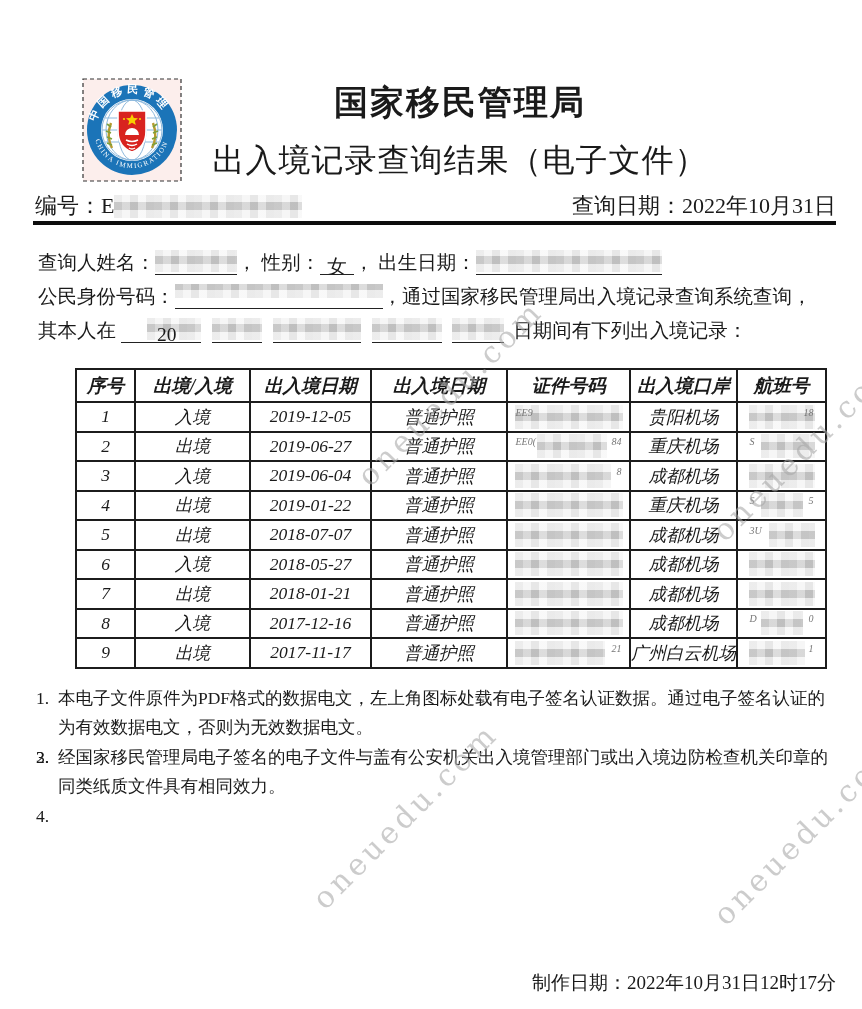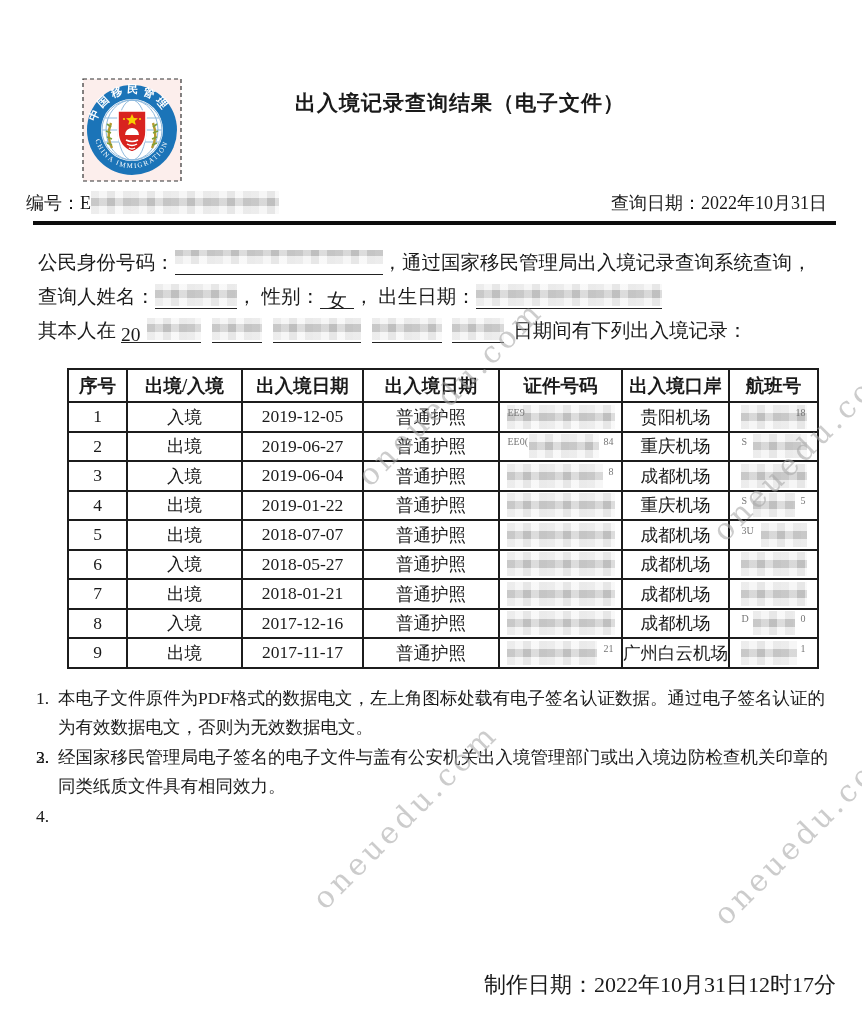--- a/index.html
+++ b/index.html
@@ -4,59 +4,59 @@
 <style>
   html,body{margin:0;padding:0;background:#ffffff;}
   #page{position:relative;width:862px;height:1009px;background:#ffffff;overflow:hidden;
         font-family:"Liberation Serif","DejaVu Serif",serif;color:#1a1a1a;}
   .abs{position:absolute;}
 
   
   #emblem-box{left:82px;top:78px;width:100px;height:104px;}
   #title-wrap{left:190px;top:80px;width:540px;text-align:center;}
   #doc-title{font-size:34px;font-weight:bold;letter-spacing:2px;line-height:46px;}
-  #doc-subtitle{font-size:21px;font-weight:bold;letter-spacing:1px;line-height:40px;
-                font-family:"Liberation Sans","DejaVu Sans",sans-serif;margin-top:3px;}
-
-  #meta-row{left:24px;top:191px;width:803px;height:28px;font-size:18px;}
+  #doc-subtitle{font-size:32px;font-weight:normal;letter-spacing:1px;line-height:40px;
+                font-family:"Liberation Sans","DejaVu Sans",sans-serif;margin-top:14px;}
+
+  #meta-row{left:33px;top:191px;width:803px;height:28px;font-size:22px;}
   #doc-no{position:absolute;left:2px;top:0;}
   #query-date{position:absolute;right:0;top:0;}
   #head-rule{left:33px;top:221px;width:803px;height:4px;background:#0d0d0d;}
 
   
   #info{left:38px;top:246px;width:798px;font-size:19.5px;line-height:34px;}
   .blank{display:inline-block;position:relative;border-bottom:1.6px solid #222;
          height:24px;vertical-align:-6px;overflow:hidden;}
   .mosaic{background:
       repeating-linear-gradient(0deg, rgba(255,255,255,.5) 0 8px, rgba(110,110,110,.16) 8px 16px),
       repeating-linear-gradient(90deg,#dadada 0 8px,#ededed 8px 16px,#cfcfcf 16px 24px,#f2f2f2 24px 32px,#d6d6d6 32px 40px);}
   .mosaic-fill{position:absolute;left:0;top:0;right:0;bottom:2px;}
   .faint{color:#9b9b9b;filter:blur(.6px);font-size:17px;letter-spacing:1px;
          position:absolute;left:4px;bottom:2px;white-space:nowrap;}
   .mosaic-top{position:absolute;left:0;top:0;right:0;height:14px;}
   .inline-mosaic{display:inline-block;height:23px;vertical-align:-5px;}
 
   
-  #records-table{left:67px;top:368px;border-collapse:collapse;table-layout:fixed;
-                 font-size:17.5px;}
+  #records-table{left:75px;top:368px;border-collapse:collapse;table-layout:fixed;
+                 font-size:17.5px;font-style:italic;}
   #records-table th,#records-table td{border:2px solid #1c1c1c;text-align:center;
                  padding:0;overflow:hidden;white-space:nowrap;}
   #records-table th{height:31px;font-size:18.5px;font-weight:bold;}
   #records-table td{height:27.5px;}
   .redact{position:relative;height:24px;margin:0 auto;}
   .redact .mosaic-fill{bottom:0;}
   .frag{position:absolute;top:2px;font-size:10px;color:#767676;filter:blur(.4px);z-index:2;}
   .frag.l{left:1px;} .frag.r{right:1px;}
 
   
   #notes{left:36px;top:684px;width:802px;font-size:17.5px;line-height:28.5px;}
   .note{position:relative;padding-left:22px;margin-bottom:2px;}
   .note-no{position:absolute;left:0;top:0;}
 
-  #made-date{right:26px;top:970px;font-size:22px;}
+  #made-date{right:26px;top:970px;font-size:19px;}
 
   
   .wm{position:absolute;transform:translate(-50%,-50%) rotate(-45deg);
       font-size:30px;letter-spacing:4px;color:#a8a8a8;opacity:.58;white-space:nowrap;
       font-family:"DejaVu Serif",serif;z-index:5;pointer-events:none;}
   #wm1{left:450px;top:393px;}
   #wm2{left:805px;top:448px;}
   #wm3{left:405px;top:816px;}
   #wm4{left:806px;top:832px;}
 </style>
@@ -103,45 +103,46 @@
       <text font-size="11" font-weight="bold" fill="#ffffff" letter-spacing="4">
         <textPath href="#arcTop" startOffset="8">中国移民管理</textPath>
       </text>
       <text font-size="7" fill="#ffffff" letter-spacing="1.5">
         <textPath href="#arcBot" startOffset="10">CHINA IMMIGRATION</textPath>
       </text>
     </svg>
   </div>
 
   <div id="title-wrap" class="abs">
+    <div id="doc-title">国家移民管理局</div>
     <div id="doc-subtitle">出入境记录查询结果（电子文件）</div>
   </div>
 
   <div id="meta-row" class="abs">
     <div id="doc-no">
       <span>编号：</span><span>E</span><span class="inline-mosaic mosaic" style="width:188px;"></span>
     </div>
     <div id="query-date">
       <span>查询日期：</span><span>2022年10月31日</span>
     </div>
   </div>
   <div id="head-rule" class="abs"></div>
 
   <div id="info" class="abs">
-    <div>
-      <span>公民身份号码：</span><span class="blank" style="width:208px;"><span class="faint">02010219 5 90026</span><span class="mosaic mosaic-top"></span></span><span>，通过国家移民管理局出入境记录查询系统查询，</span>
-    </div>
     <div>
       <span>查询人姓名：</span><span class="blank" style="width:82px;"><span class="mosaic mosaic-fill"></span></span><span>，</span>
       <span>性别：</span><span class="blank" style="width:34px;text-align:center;"><span>女</span></span><span>，</span>
       <span>出生日期：</span><span class="blank" style="width:186px;"><span class="mosaic mosaic-fill"></span></span>
     </div>
     <div>
+      <span>公民身份号码：</span><span class="blank" style="width:208px;"><span class="faint">02010219 5 90026</span><span class="mosaic mosaic-top"></span></span><span>，通过国家移民管理局出入境记录查询系统查询，</span>
+    </div>
+    <div>
       <span>其本人在</span>
-      <span class="blank" style="width:80px;"><span style="position:absolute;left:2px;bottom:1px;font-size:18px;">&nbsp;</span><span style="position:relative;z-index:2;">20</span><span class="mosaic mosaic-fill" style="left:26px;"></span></span>
+      <span class="blank" style="width:80px;"><span style="position:absolute;left:2px;bottom:1px;font-size:18px;">&nbsp;</span><span style="position:relative;z-index:2;margin-left:36px;">20</span><span class="mosaic mosaic-fill" style="left:26px;"></span></span>
       <span class="blank" style="width:50px;margin-left:6px;"><span class="mosaic mosaic-fill"></span></span>
       <span class="blank" style="width:88px;margin-left:6px;"><span class="mosaic mosaic-fill"></span></span>
       <span class="blank" style="width:70px;margin-left:6px;"><span class="mosaic mosaic-fill"></span></span>
       <span class="blank" style="width:52px;margin-left:6px;margin-right:4px;"><span class="mosaic mosaic-fill"></span></span>
       <span>日期间有下列出入境记录：</span>
     </div>
   </div>
 
   <table id="records-table" class="abs">
     <colgroup>

